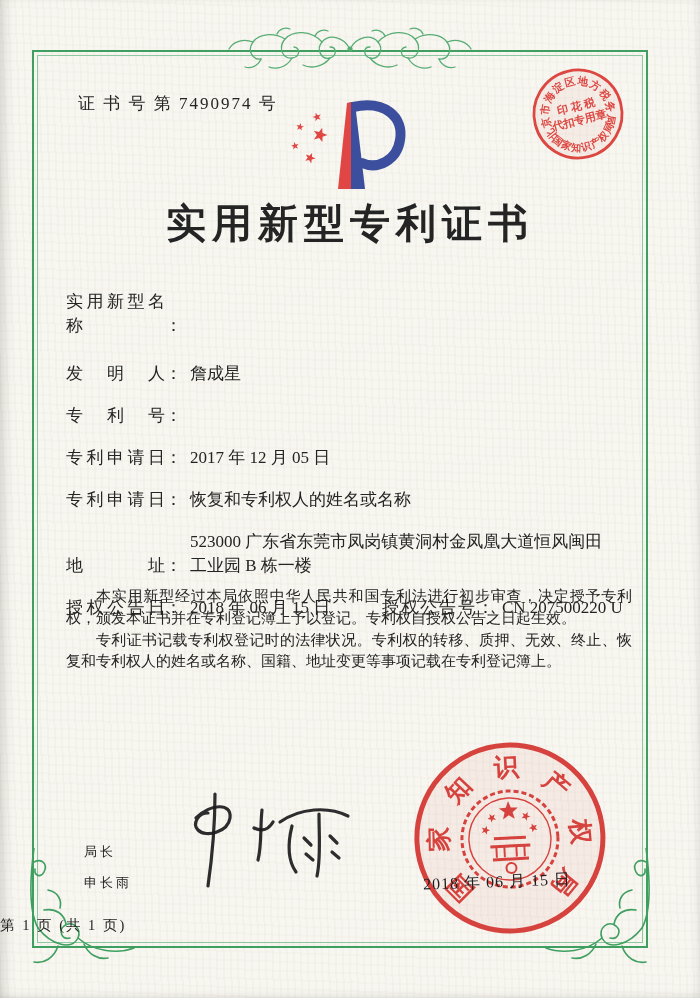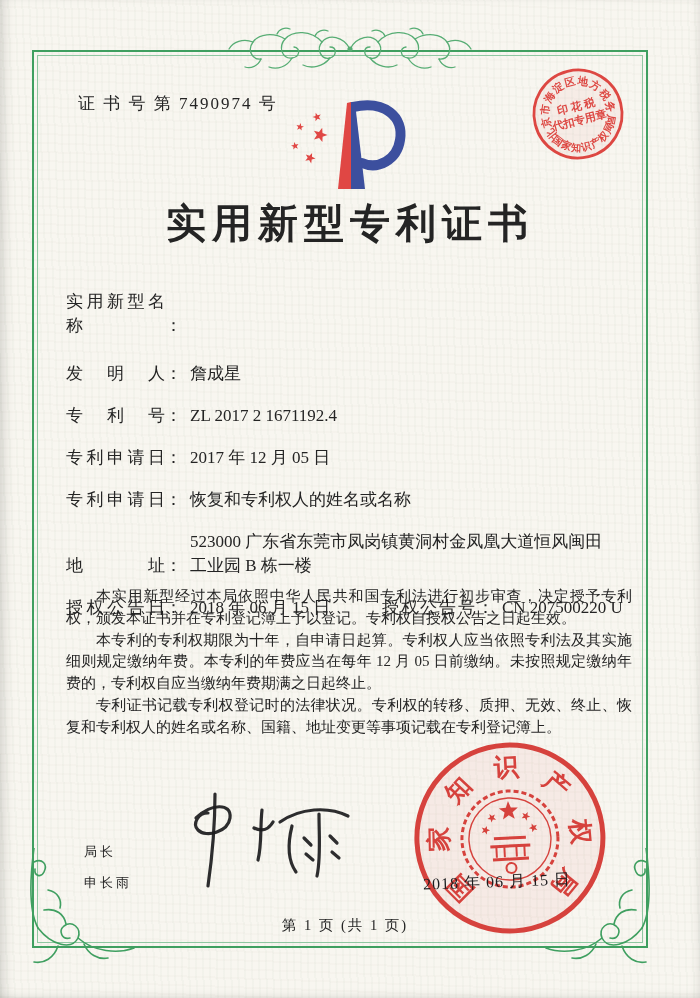--- a/index.html
+++ b/index.html
@@ -66,21 +66,21 @@
   .main-seal{position:absolute;left:408px;top:741px;width:204px;height:198px;transform:rotate(-3deg);}
   .main-seal text{fill:var(--red);font-weight:bold;font-family:"Liberation Serif",serif;}
   .seal-date{
     position:absolute;left:408px;top:872px;width:178px;text-align:center;
     font-size:16px;letter-spacing:1px;color:#1d1d1f;transform:rotate(-2deg);
     white-space:nowrap;z-index:5;
   }
   .tax-stamp{position:absolute;left:523px;top:59px;width:110px;height:110px;transform:rotate(-14deg);}
   .tax-stamp text{fill:#dd4742;font-weight:bold;font-family:"Liberation Serif",serif;}
   .footer{
-    position:absolute;left:0;top:916px;width:690px;text-align:center;
+    position:absolute;left:0;top:916px;width:690px;
     font-size:14.5px;letter-spacing:2px;
   }
   .orn path{stroke:var(--green);stroke-width:1.6;fill:none;stroke-linecap:round;}
   .orn-thin path{stroke:#57ad74;stroke-width:1.3;fill:none;stroke-linecap:round;}
   .top-orn{position:absolute;left:225px;top:22px;width:250px;height:56px;}
   .corner{position:absolute;width:130px;height:135px;}
   .corner.bl{left:14px;top:848px;}
   .corner.br{right:34px;top:848px;transform:scaleX(-1);}
   .seal-fill{fill:rgba(228,92,84,0.07);}
 </style>
@@ -179,21 +179,20 @@
         <span class="fcolon">：</span>
     </div>
     <div class="frow">
       <span class="flabel">发明人</span>
         <span class="fcolon">：</span>
       <span class="fvalue">詹成星</span>
     </div>
     <div class="frow">
       <span class="flabel">专利号</span>
         <span class="fcolon">：</span>
-      <span class="fvalue">ZL 2017 2 1671192.4</span>
     </div>
     <div class="frow">
       <span class="flabel">专利申请日</span>
         <span class="fcolon">：</span>
       <span class="fvalue">2017 年 12 月 05 日</span>
     </div>
     <div class="frow">
       <span class="flabel">专利申请日</span>
         <span class="fcolon">：</span>
       <span class="fvalue">恢复和专利权人的姓名或名称</span>
@@ -215,21 +214,20 @@
       <span class="auth-right">
         <span class="flabel2">授权公告号</span>
           <span class="fcolon">：</span>
         <span>CN 207500220 U</span>
       </span>
     </div>
   </div>
 
   <div class="body-text">
     <p>本实用新型经过本局依照中华人民共和国专利法进行初步审查，决定授予专利权，颁发本证书并在专利登记簿上予以登记。专利权自授权公告之日起生效。</p>
-    <p>本专利的专利权期限为十年，自申请日起算。专利权人应当依照专利法及其实施细则规定缴纳年费。本专利的年费应当在每年 12 月 05 日前缴纳。未按照规定缴纳年费的，专利权自应当缴纳年费期满之日起终止。</p>
     <p>专利证书记载专利权登记时的法律状况。专利权的转移、质押、无效、终止、恢复和专利权人的姓名或名称、国籍、地址变更等事项记载在专利登记簿上。</p>
   </div>
 
   <div class="director">
     <div>局长</div>
     <div>申长雨</div>
   </div>
 
   <svg class="signature" viewBox="0 0 218 108">
     <path d="M38,32 C52,18 74,16 72,32 C70,46 48,52 40,44 C34,38 40,27 50,27"></path>

